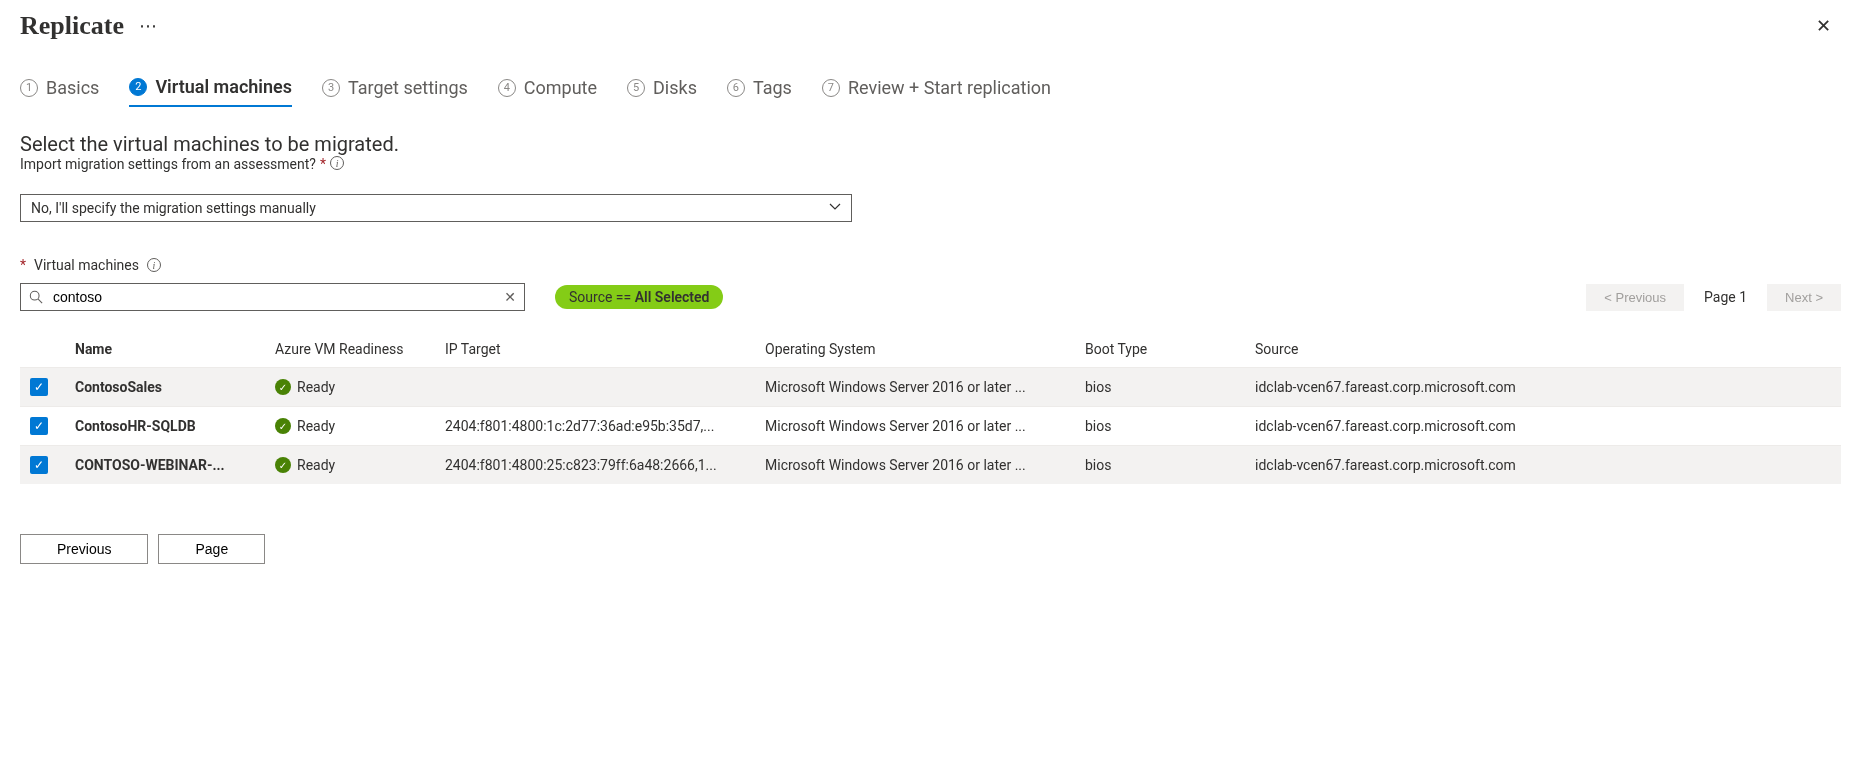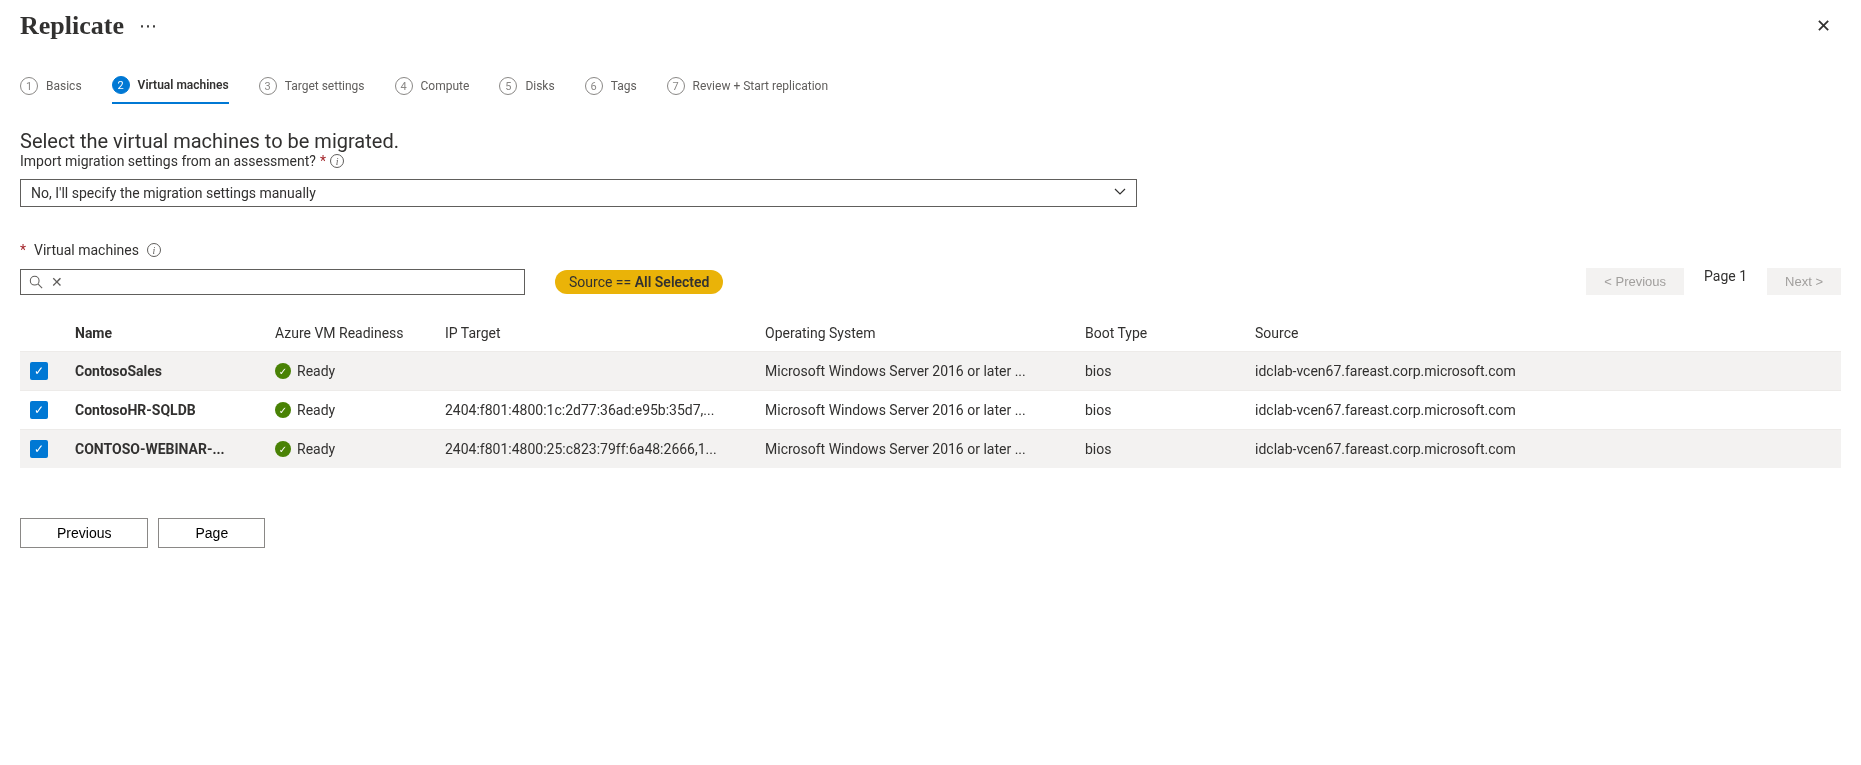--- a/index.html
+++ b/index.html
@@ -24,37 +24,37 @@
 
   .steps { display: flex; gap: 30px; border-bottom: 0px solid transparent; margin-bottom: 25px; }
   .step { display: flex; align-items: center; gap: 8px; cursor: pointer; padding-bottom: 8px; }
   .step-circle {
     width: 18px; height: 18px; border-radius: 50%;
     border: 1px solid #8a8886;
     color: #8a8886;
     display: inline-flex; align-items: center; justify-content: center;
     font-size: 11px;
   }
-  .step-label { color: #605e5c; font-size: 12px; }
+  .step-label { color: #605e5c; font-size: 18px; }
   .step.active .step-circle { background: #0078d4; border-color: #0078d4; color: #fff; }
   .step.active .step-label { color: #323130; font-weight: 600; }
   .step.active { border-bottom: 2px solid #0078d4; }
 
   .instruction { font-size: 20px; }
 
-  .field-label { font-size: 14px; margin-bottom: 10px; display: flex; align-items: center; gap: 4px; }
+  .field-label { font-size: 14px; margin-bottom: 22px; display: flex; align-items: flex-start; gap: 4px; }
   .required-star { color: #a4262c; }
   .info-icon {
     width: 14px; height: 14px; border-radius: 50%; border: 1px solid #605e5c;
     display: inline-flex; align-items: center; justify-content: center;
     font-size: 10px; color: #605e5c; font-style: italic; font-family: serif;
   }
 
   .dropdown {
-    width: 1117px; max-width: 100%;
+    width: 832px; max-width: 100%;
     border: 1px solid #605e5c;
     padding: 5px 10px;
     display: flex; justify-content: space-between; align-items: center;
     cursor: pointer;
     font-size: 14px;
     background: #fff;
   }
   .chevron-down-glyph { font-size: 12px; color: #323130; }
 
   .section-label-row { display: flex; align-items: center; gap: 8px; margin-top: 35px; margin-bottom: 10px; font-size: 14px; }
@@ -62,28 +62,28 @@
   .search-row { display: flex; align-items: center; gap: 30px; margin-bottom: 20px; }
   .search-box {
     width: 505px; border: 1px solid #605e5c;
     display: flex; align-items: center; padding: 4px 8px; gap: 8px;
   }
   .search-icon-svg { width: 14px; height: 14px; }
   .search-input { border: none; outline: none; flex: 1; font-size: 14px; }
   .clear-x { color: #605e5c; cursor: pointer; font-size: 14px; }
 
   .filter-pill {
-    background: #eab308;
+    background: #84cc16;
     border-radius: 14px;
     padding: 4px 14px;
     font-size: 14px;
   }
   .filter-pill b { font-weight: 600; }
 
-  .pager { margin-left: auto; display: flex; align-items: flex-start; gap: 20px; padding-left: 28px; }
+  .pager { margin-left: auto; display: flex; align-items: center; gap: 20px; padding-left: 28px; }
   .pager-btn {
     background: #f3f2f1; border: none; padding: 6px 18px; font-size: 13px;
     color: #a19f9d; cursor: not-allowed;
   }
   .page-lbl { font-size: 14px; }
 
   table { width: 100%; border-collapse: collapse; }
   th { text-align: left; font-weight: 400; font-size: 14px; padding: 10px 10px; }
   td { padding: 10px 10px; font-size: 14px; border-top: 1px solid #edebe9; }
   tbody tr { background: #f5f5f5; }
@@ -180,20 +180,21 @@
   <span>Virtual machines</span>
   <span class="info-icon">i</span>
 </div>
 
 <div class="search-row">
   <div class="search-box">
     <svg class="search-icon-svg" viewBox="0 0 16 16">
         <circle cx="6.5" cy="6.5" r="5" stroke="#605e5c" stroke-width="1.2" fill="none"></circle>
         <line x1="10.5" y1="10.5" x2="15" y2="15" stroke="#605e5c" stroke-width="1.2"></line>
       </svg>
+    <input class="search-input" value="contoso" style="">
     <span class="clear-x">✕</span>
   </div>
   <div class="filter-pill">
     <span>Source == </span><b>All Selected</b>
   </div>
   <div class="pager">
     <button class="pager-btn">&lt; Previous</button>
     <span class="page-lbl">Page 1</span>
     <button class="pager-btn">Next &gt;</button>
   </div>

